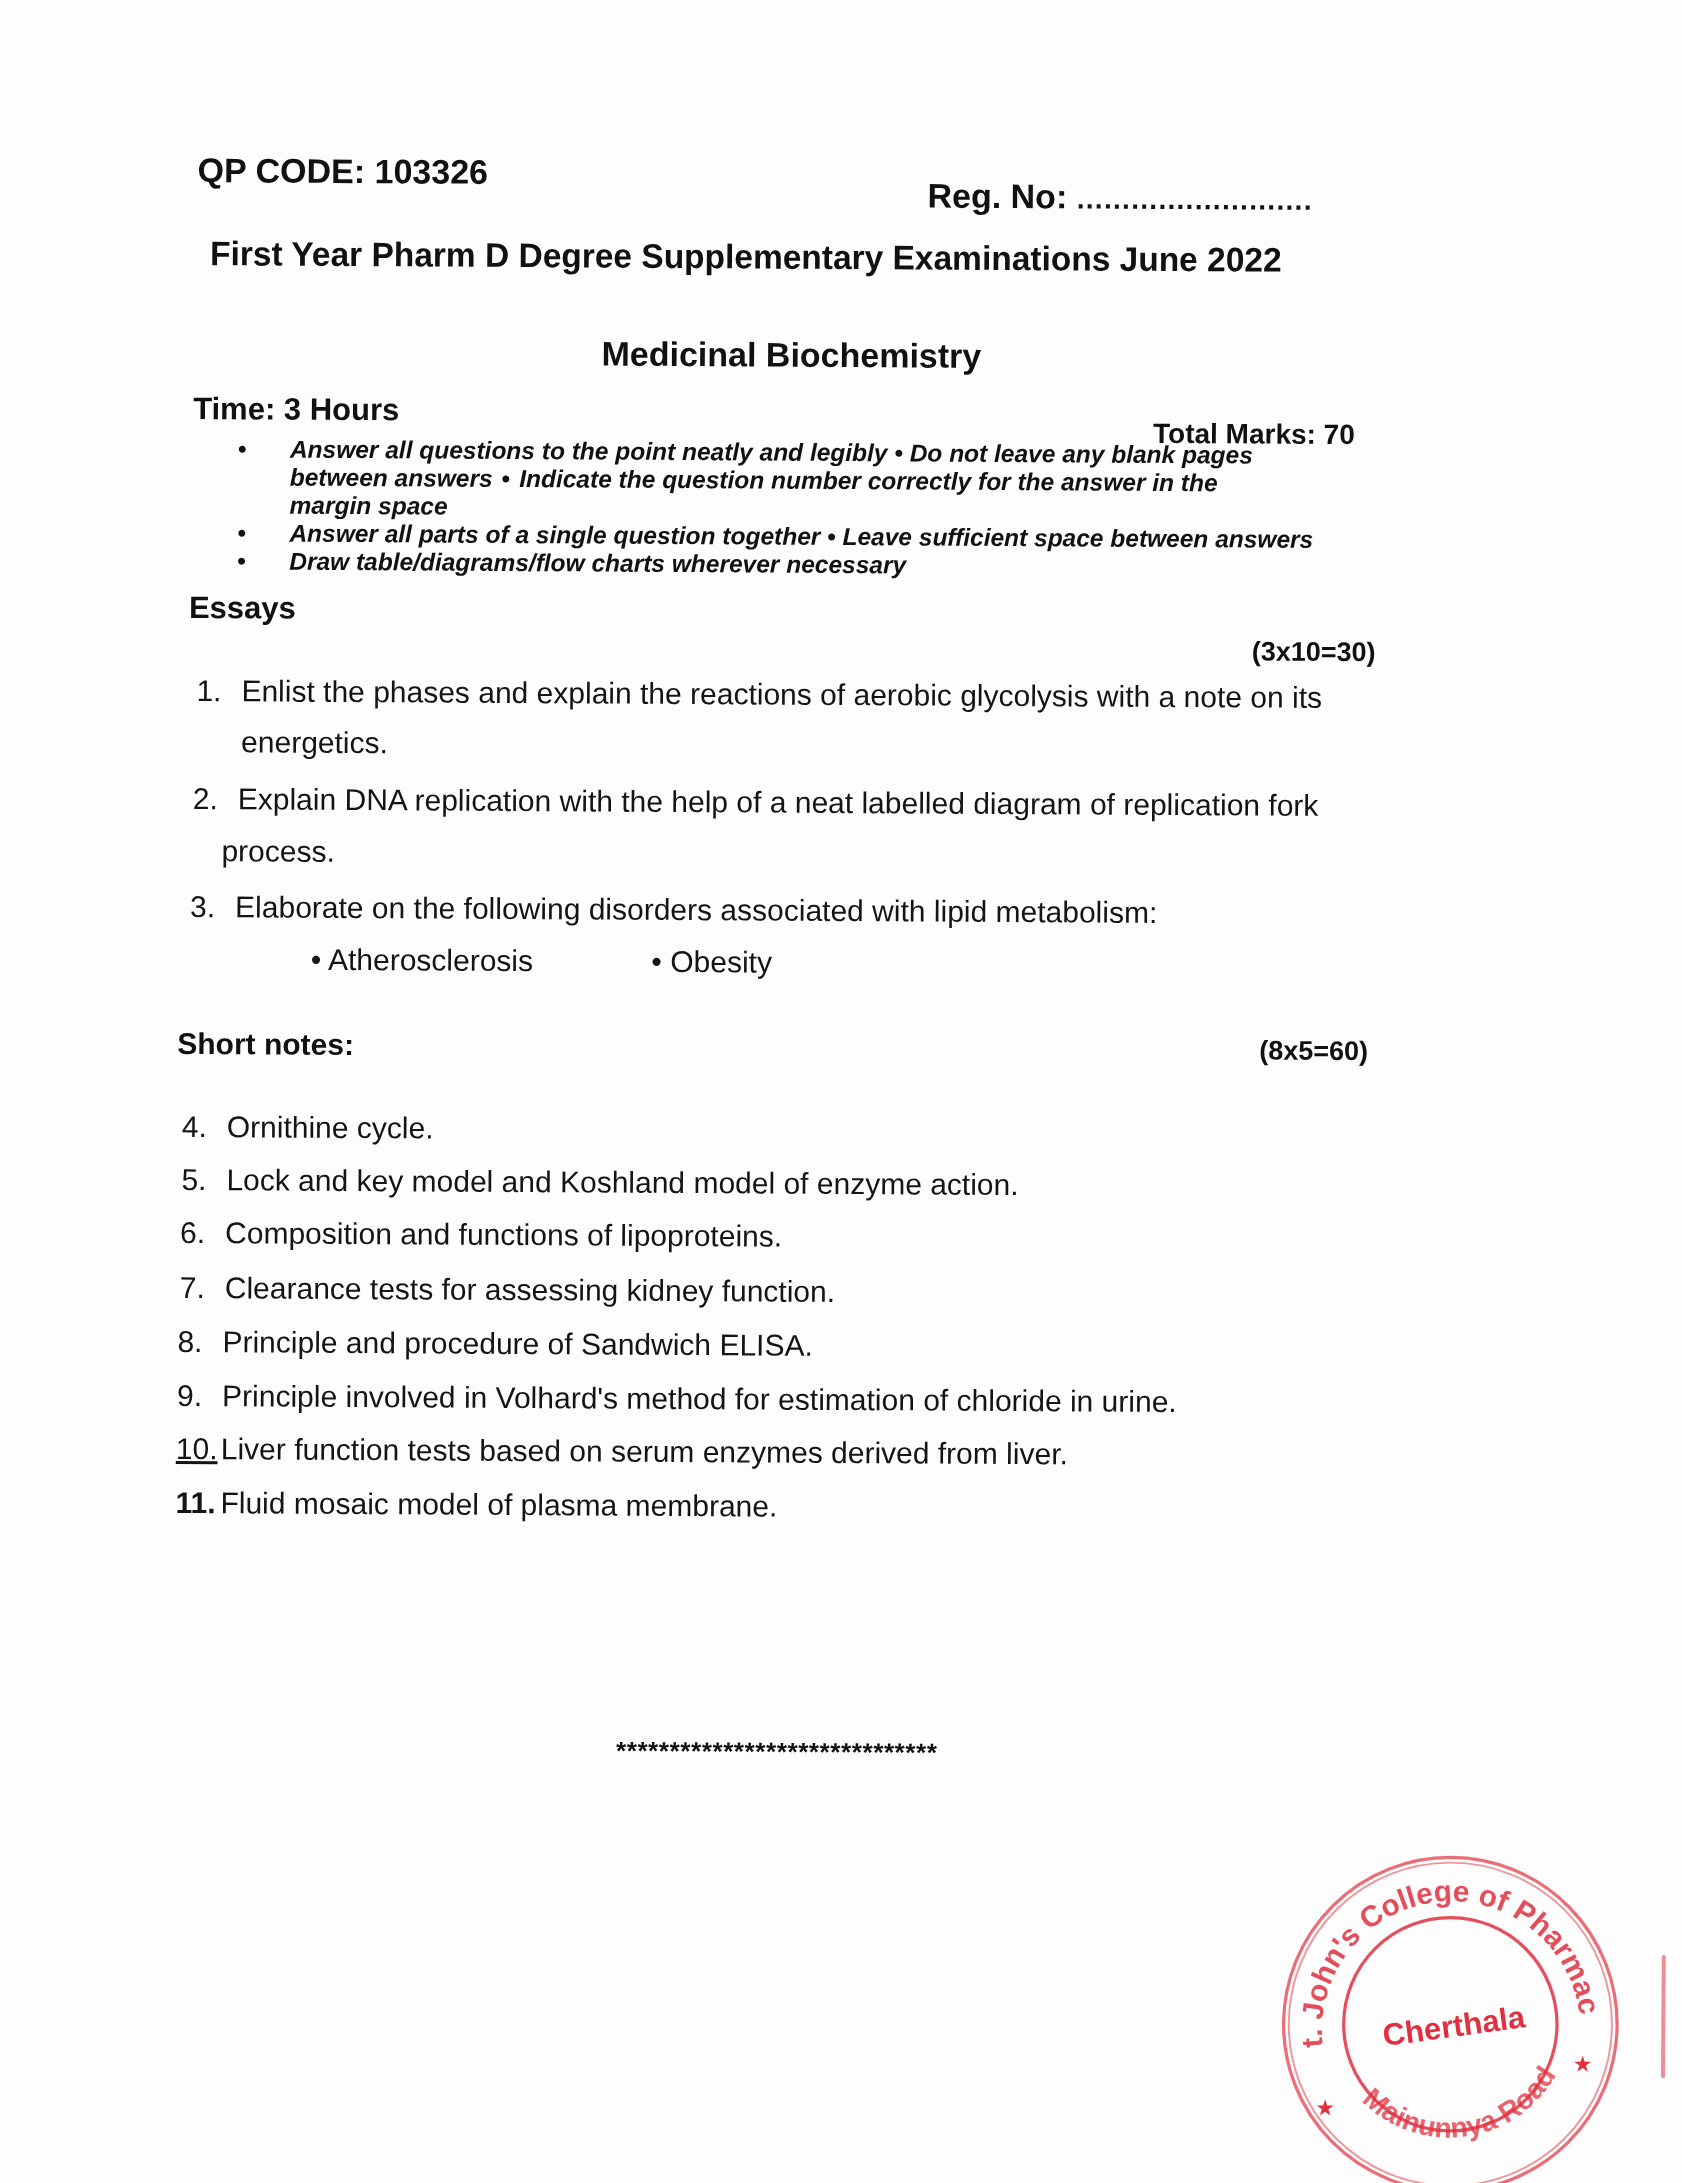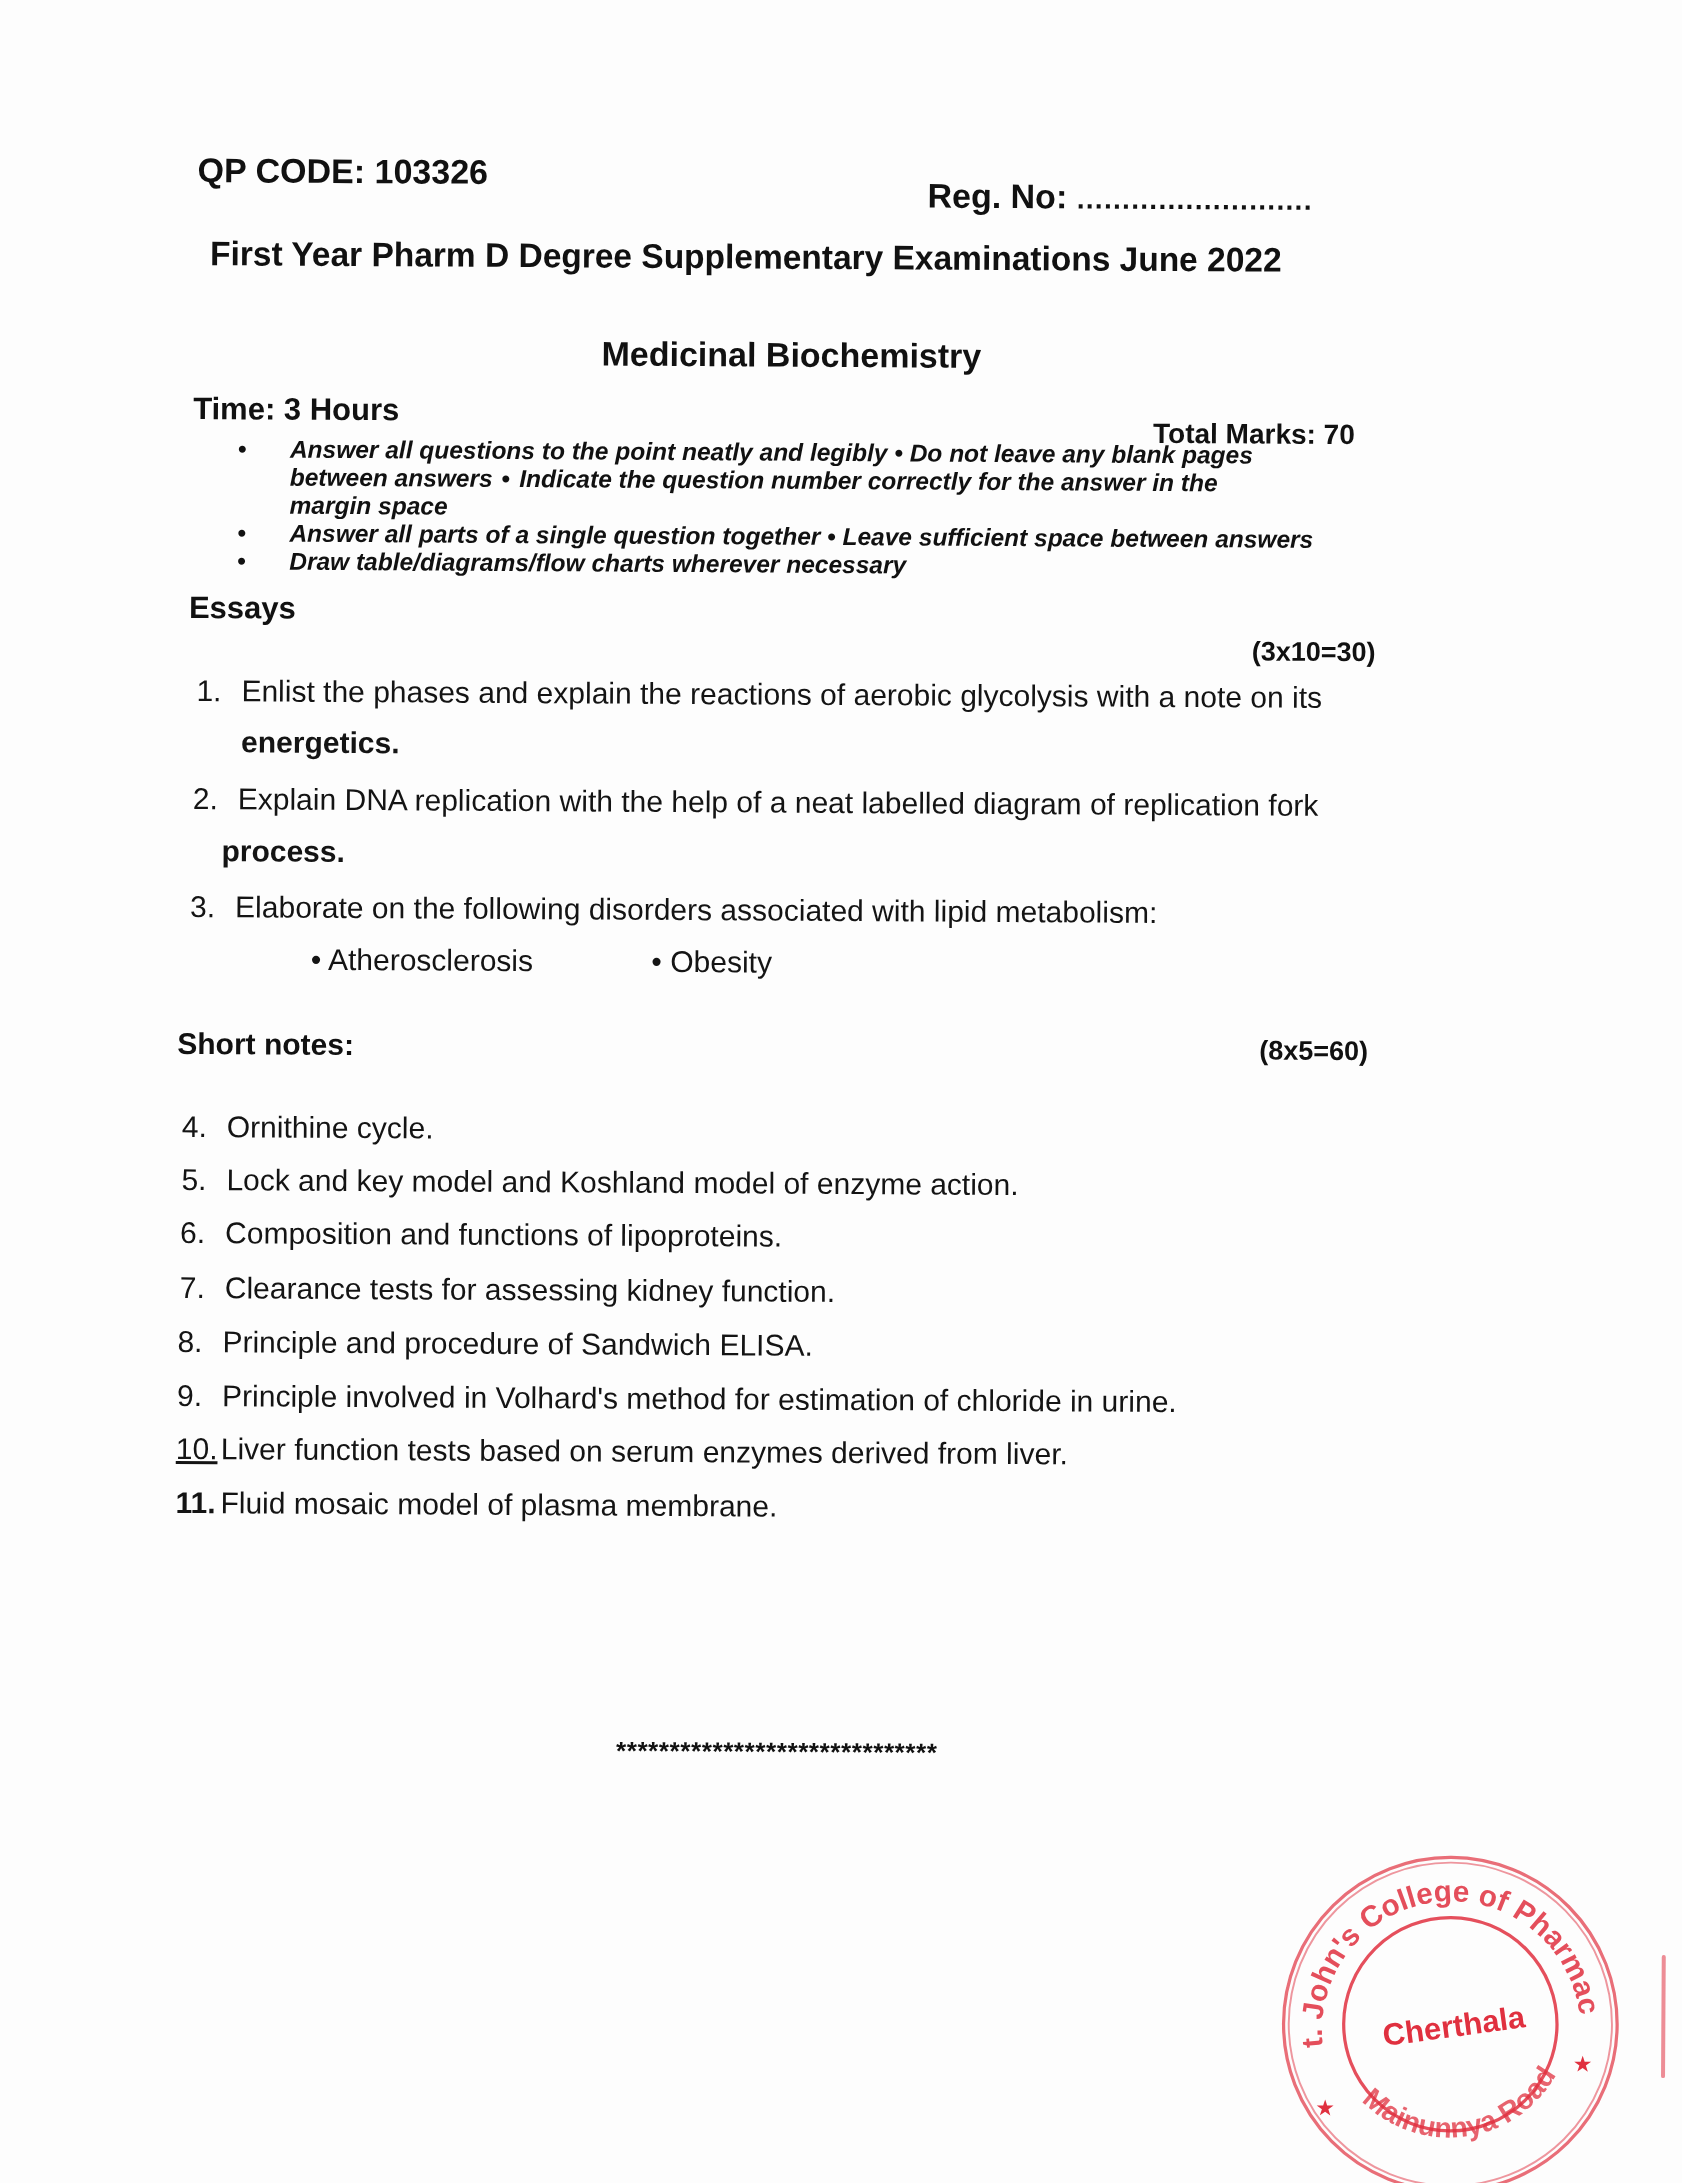--- a/index.html
+++ b/index.html
@@ -28,21 +28,21 @@
   .instr-row { position: relative; padding-left: 52px; }
   .instr-bullet { position: absolute; left: 0; top: 0; font-style: normal; }
   .instr-sep { font-style: normal; padding: 0 9px; }
 
   .essays-heading { left: 186px; top: 594px; font-size: 31px; }
   .essays-marks { left: 1249px; top: 609px; font-size: 27px; margin-top: 25px; }
 
   .q-list { font-size: 30px; color: #141414; }
   .q { position: absolute; white-space: nowrap; }
   .q-num { display: inline-block; width: 45px; }
-  .q-cont { position: absolute; white-space: nowrap; font-weight: bold; }
+  .q-cont { position: absolute; white-space: nowrap; }
 
   .subbullets { left: 310px; top: 946px; font-size: 30px; }
   .subbullets span.item { display: inline-block; }
   .subbullets span.item + span.item { margin-left: 110px; }
 
   .short-heading { left: 177px; top: 1031px; font-size: 30px; }
   .short-marks { left: 1259px; top: 1033px; font-size: 27px; }
 
   .end-dots { left: 620px; top: 1737px; font-size: 26px; font-weight: bold; letter-spacing: 0.6px; }
 

